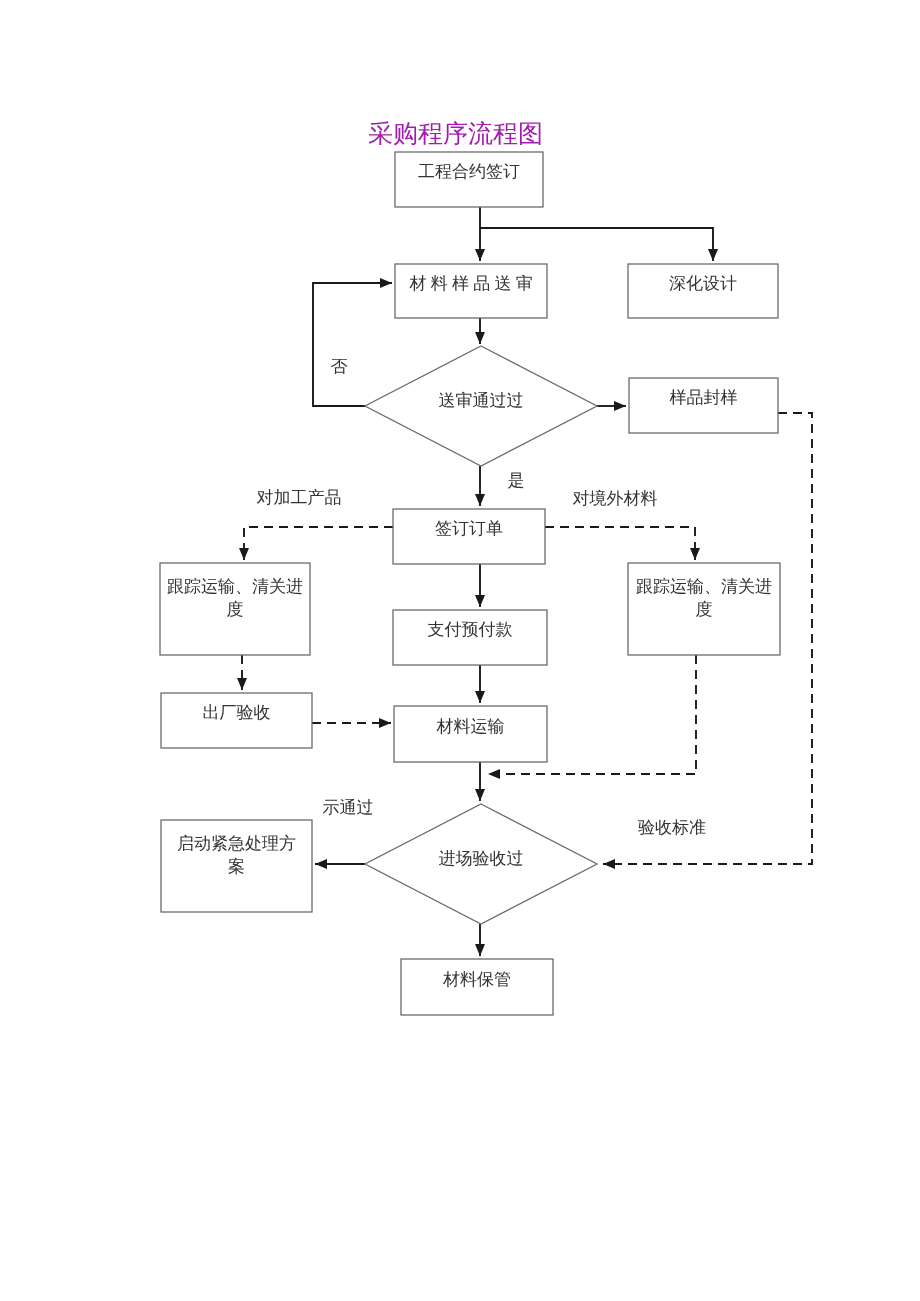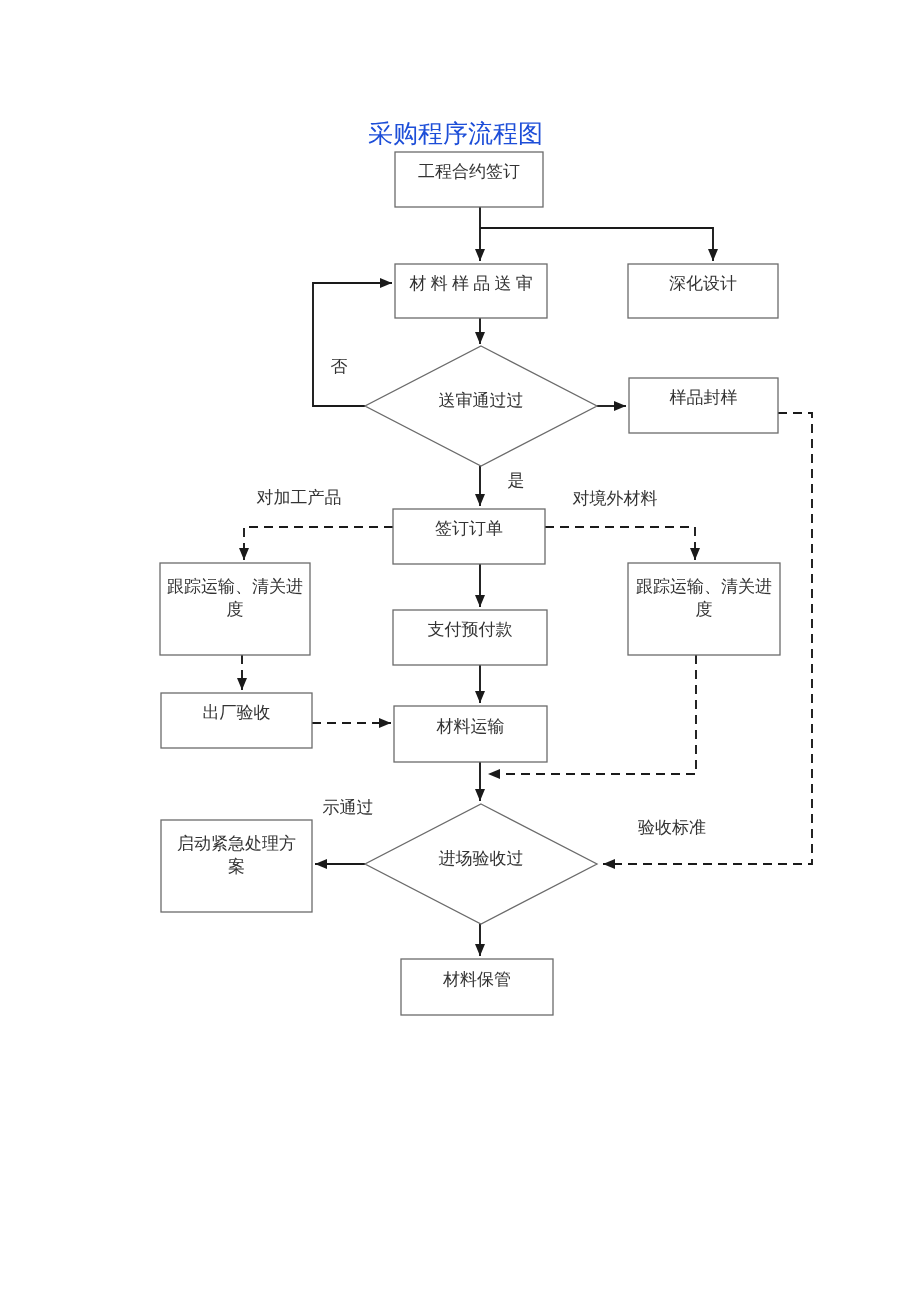--- a/index.html
+++ b/index.html
@@ -7,21 +7,21 @@
     width:920px;height:1301px;
     background:#ffffff;
     position:relative;
     font-family:"Liberation Serif","DejaVu Serif",serif;
     overflow:hidden;
   }
   .doc-title{
     position:absolute;
     left:368px;top:117px;
     font-size:25px;
-    color:#1d4ed8;
+    color:#a21caf;
     white-space:nowrap;
     text-align:center;
   }
   #flow-svg{
     position:absolute;left:0;top:0;
   }
   .node-text{
     font-family:"Liberation Serif","DejaVu Serif",serif;
     font-size:17px;
     fill:#333333;

